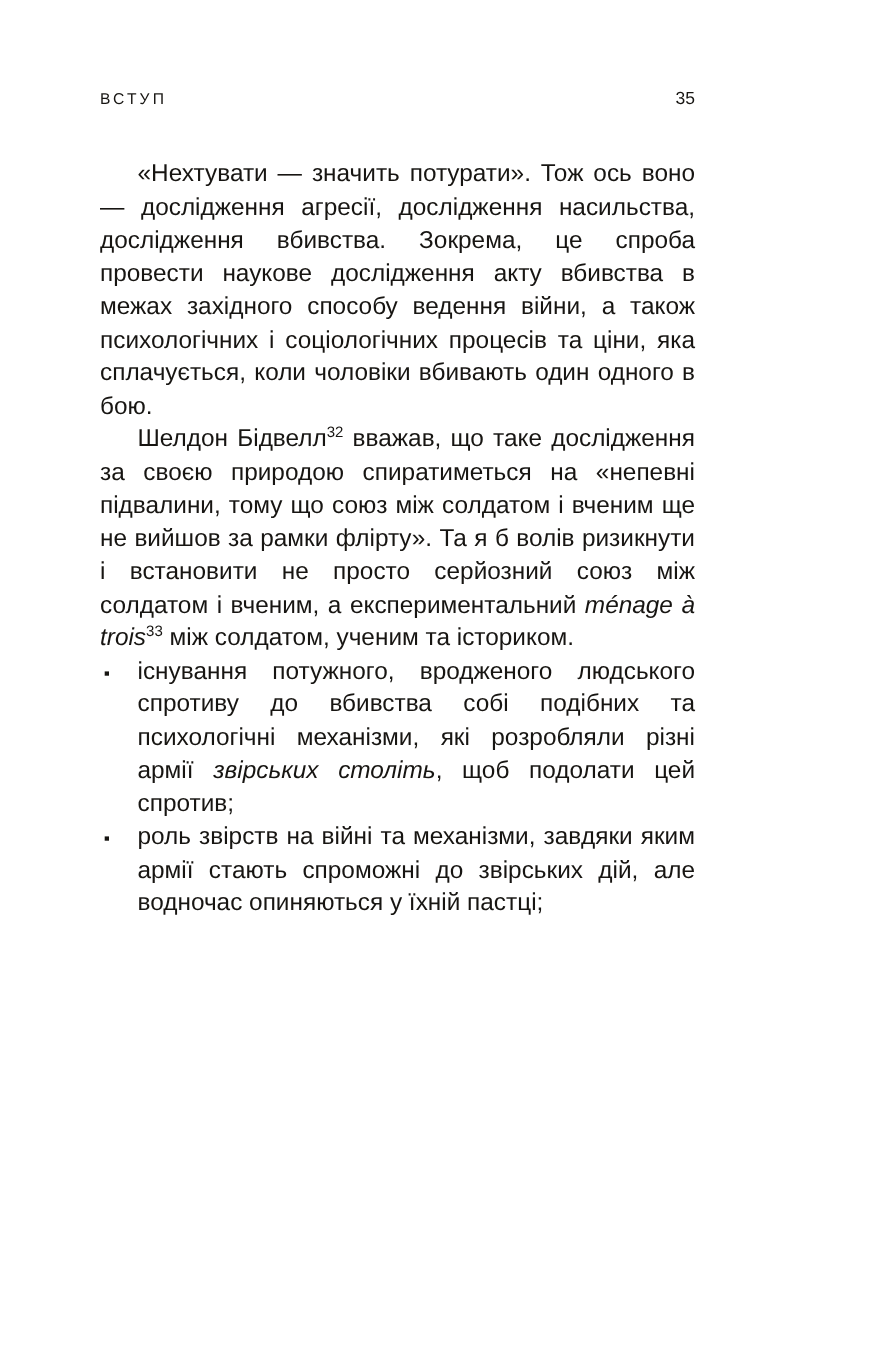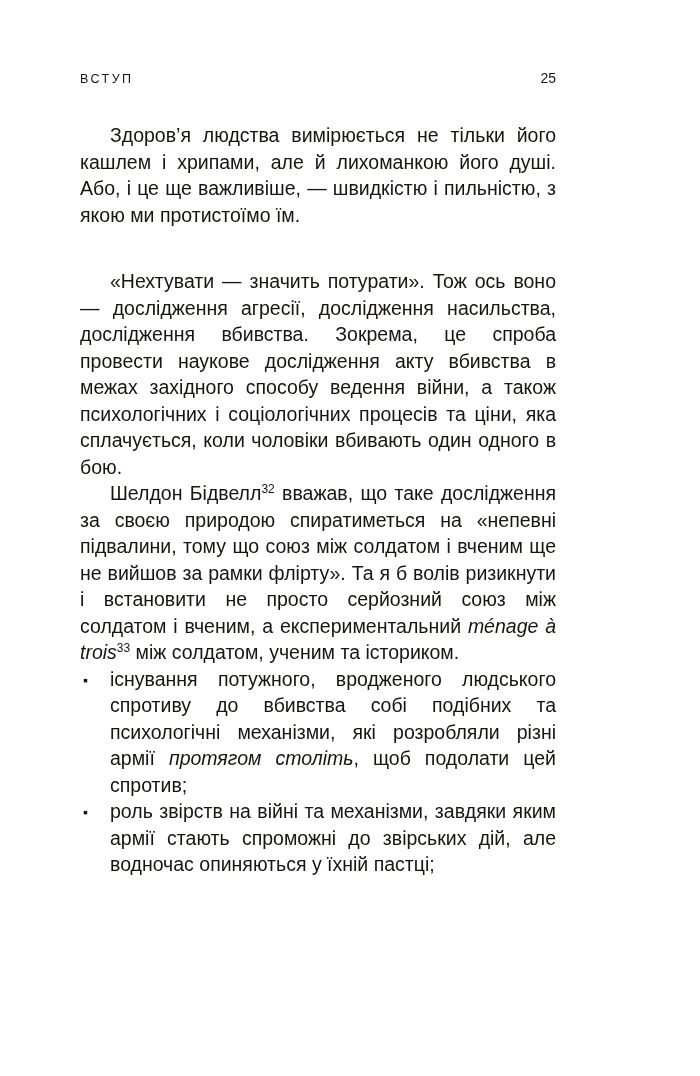--- a/index.html
+++ b/index.html
@@ -67,34 +67,33 @@
   }
   em { font-style: italic; }
 </style>
 </head>
 <body>
 
 <div class="page">
 
   <header class="running-head">
     <span class="running-title">ВСТУП</span>
-    <span class="page-number">25</span>
+    <span class="page-number">35</span>
   </header>
 
   <main>
 
-    <p class="para"><span>Здоров’я людства вимірюється не тільки його кашлем і хрипами, але й лихоманкою його душі. Або, і це ще важливіше, — швидкістю і пильністю, з якою ми протистоїмо їм.</span></p>
 
     <p class="para section-gap"><span>«Нехтувати — значить потурати». Тож ось воно — дослідження агресії, дослідження насильства, дослідження вбивства. Зокрема, це спроба провести наукове дослідження акту вбивства в межах західного способу ведення війни, а також психологічних і соціологічних процесів та ціни, яка сплачується, коли чоловіки вбивають один одного в бою.</span></p>
     <p class="para"><span>Шелдон Бідвелл</span><sup>32</sup><span> вважав, що таке дослідження за своєю природою спиратиметься на «непевні підвалини, тому що союз між солдатом і вченим ще не вийшов за рамки флірту». Та я б волів ризикнути і встановити не просто серйозний союз між солдатом і вченим, а експериментальний </span><em>ménage à trois</em><sup>33</sup><span> між солдатом, ученим та істориком.</span></p>
 
     <ul class="bullet-list">
       <li class="bullet-item">
         <span class="bullet-marker">▪</span>
-        <span><span>існування потужного, вродженого людського спротиву до вбивства собі подібних та психологічні механізми, які розробляли різні армії </span><em>протягом століть</em><span>, щоб подолати цей спротив;</span></span>
+        <span><span>існування потужного, вродженого людського спротиву до вбивства собі подібних та психологічні механізми, які розробляли різні армії </span><em>звірських століть</em><span>, щоб подолати цей спротив;</span></span>
       </li>
       <li class="bullet-item">
         <span class="bullet-marker">▪</span>
         <span><span>роль звірств на війні та механізми, завдяки яким армії стають спроможні до звірських дій, але водночас опиняються у їхній пастці;</span></span>
       </li>
     </ul>
 
   </main>
 </div>
 

